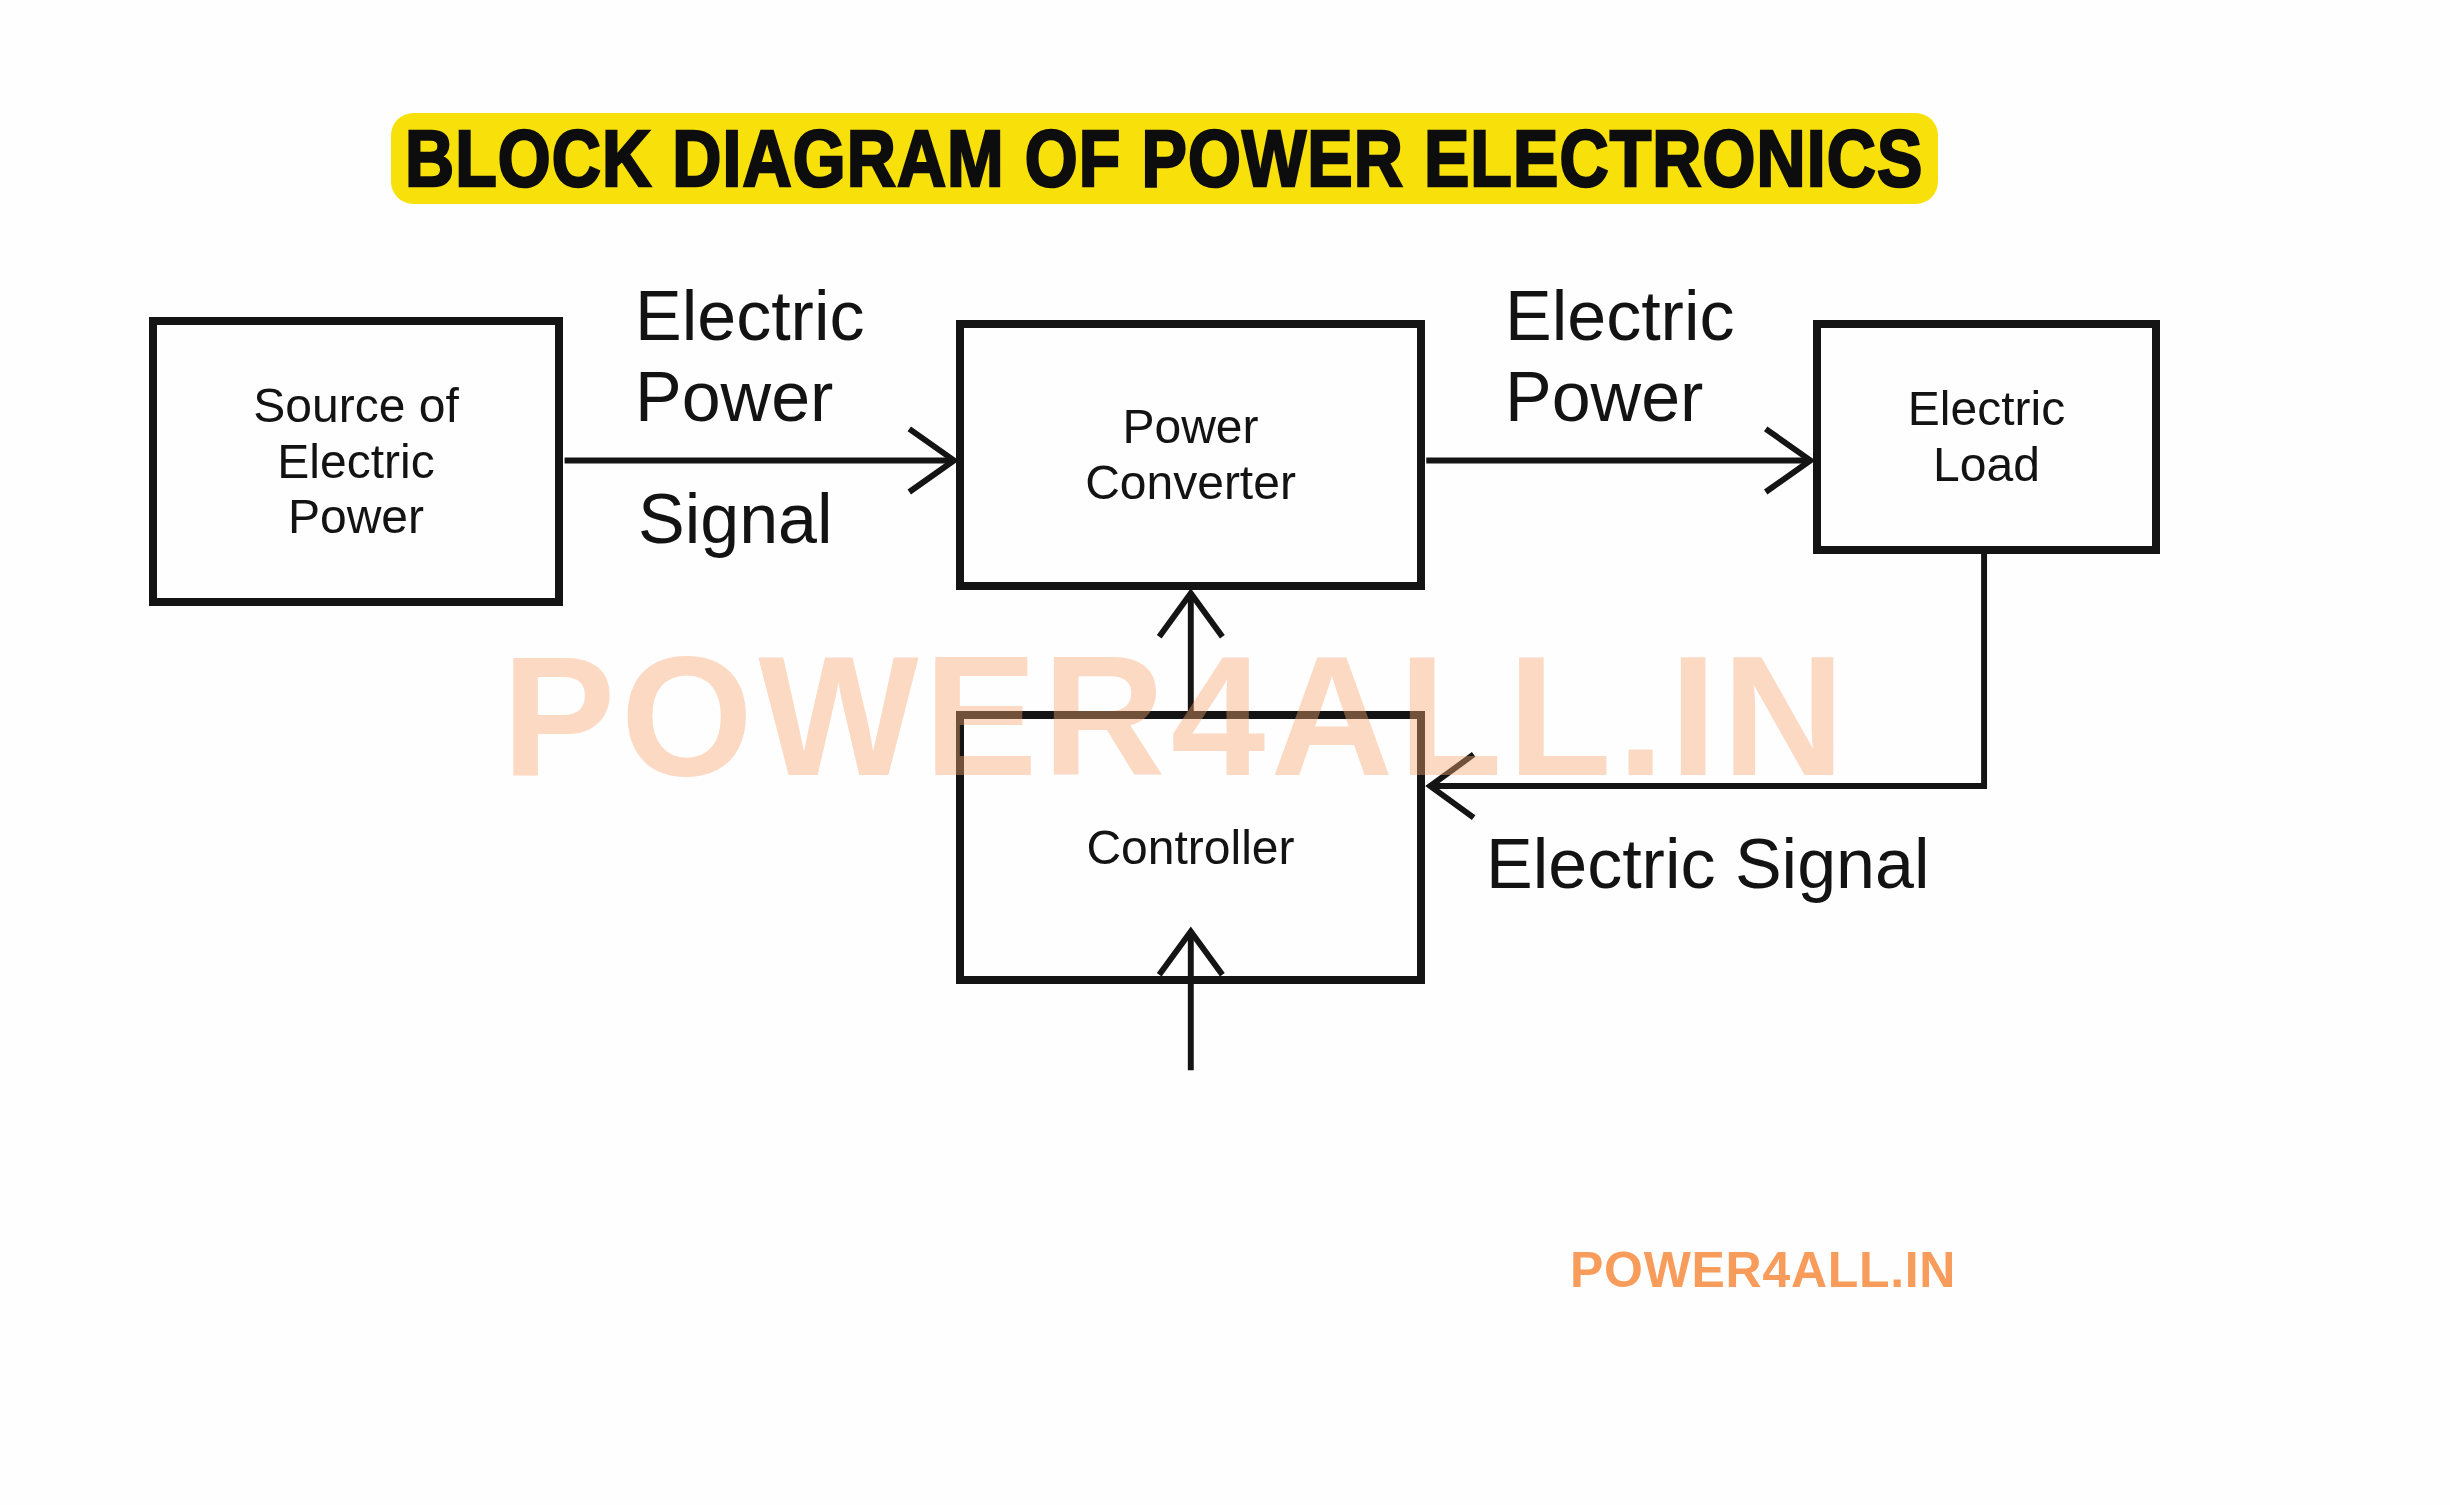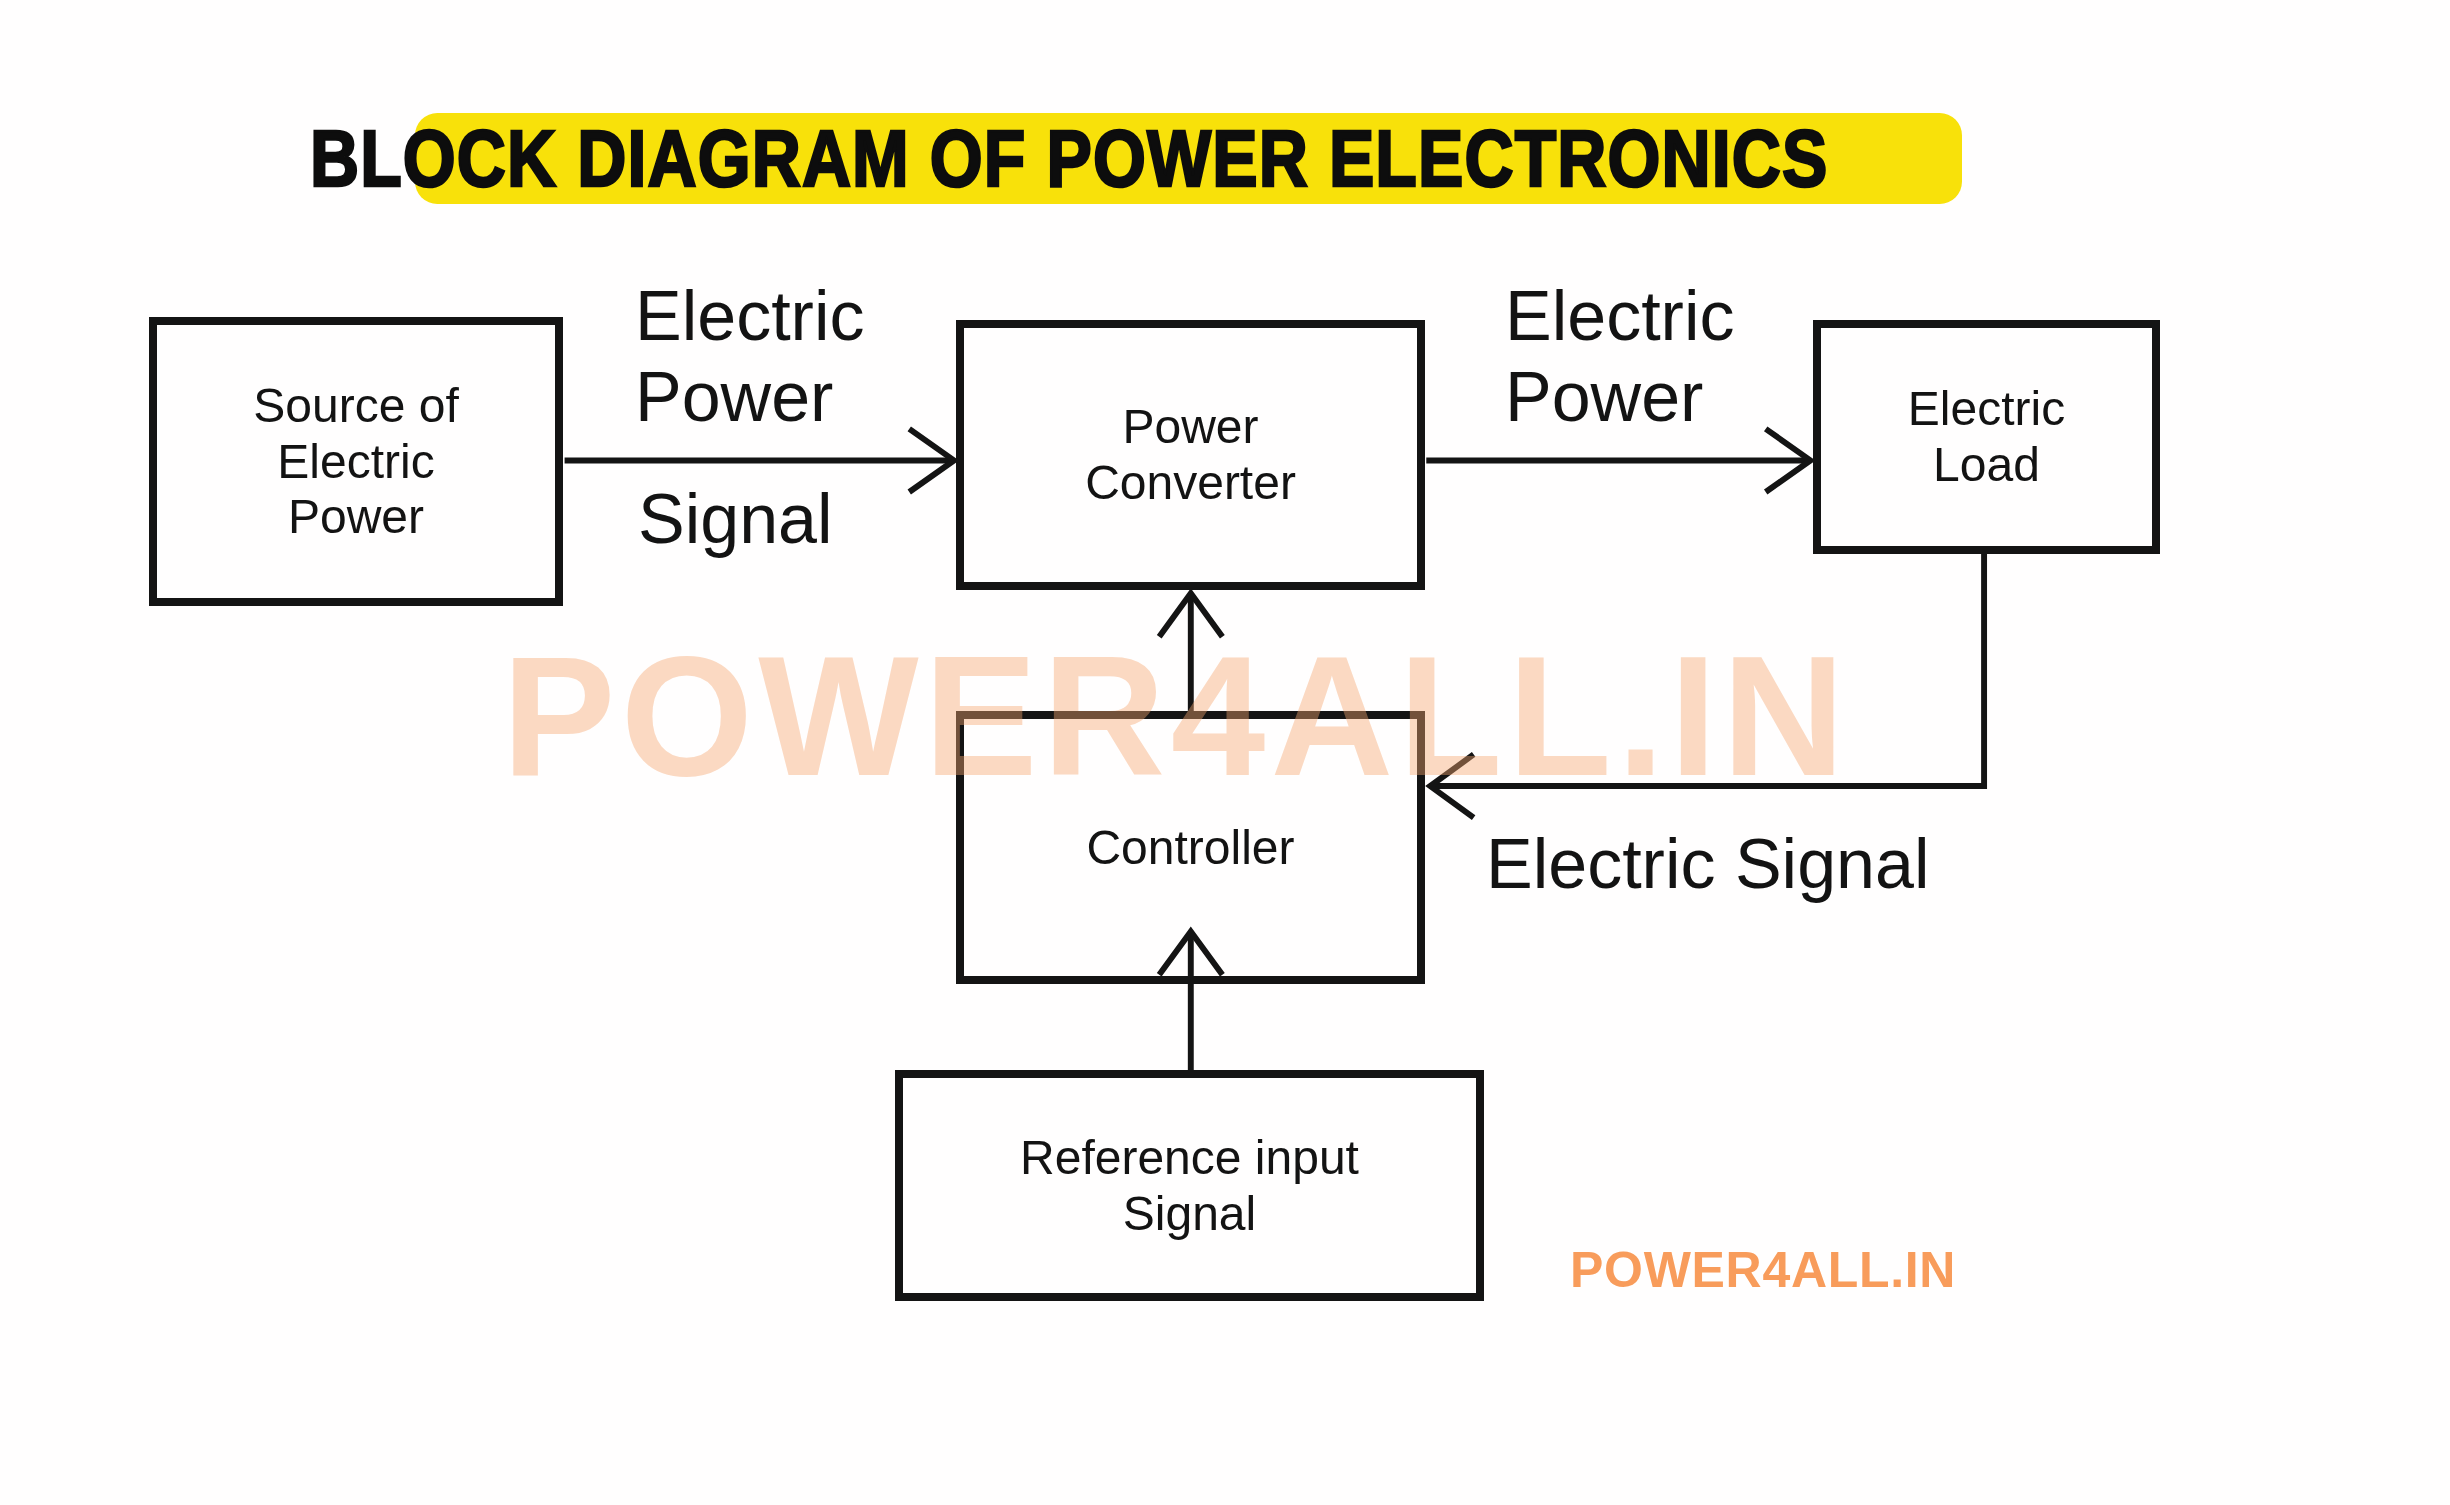--- a/index.html
+++ b/index.html
@@ -8,23 +8,22 @@
     width:2450px;height:1505px;
     background:#fffefe;
     font-family:"Liberation Sans","DejaVu Sans",sans-serif;
     color:#151515;
     overflow:hidden;
   }
   
   .title-band{
     position:absolute;left:391px;top:113px;width:1547px;height:91px;
     background:#F8E10A;border-radius:22.4px;
-    display:flex;align-items:center;justify-content:flex-end;
+    display:flex;align-items:center;justify-content:center;
     z-index:3;
-    margin-left:24px;
   }
   .title-text{
     display:inline-block;
     font-size:80px;font-weight:900;letter-spacing:1.3px;white-space:nowrap;
     transform:scaleX(0.85);transform-origin:center;
     color:#0d0d0d;-webkit-text-stroke:2.6px #0d0d0d;
   }
   
   .box{
     position:absolute;box-sizing:border-box;
@@ -98,24 +97,20 @@
     <span>Power
 Converter</span>
   </div>
   <div class="box" id="box-load">
     <span>Electric
 Load</span>
   </div>
   <div class="box" id="box-controller">
     <span>Controller</span>
   </div>
-  <div class="box" id="box-reference">
-    <span>Reference input
-Signal</span>
-  </div>
 
   <div class="edge-label" id="lbl-input-top">Electric
 Power</div>
   <div class="edge-label" id="lbl-input-bottom">Signal</div>
   <div class="edge-label" id="lbl-output-top">Electric
 Power</div>
   <div class="edge-label" id="lbl-feedback">Electric Signal</div>
 
   <div class="watermark">POWER4ALL.IN</div>
   <div class="brand" style="color: rgb(248, 156, 91);">POWER4ALL.IN</div>

